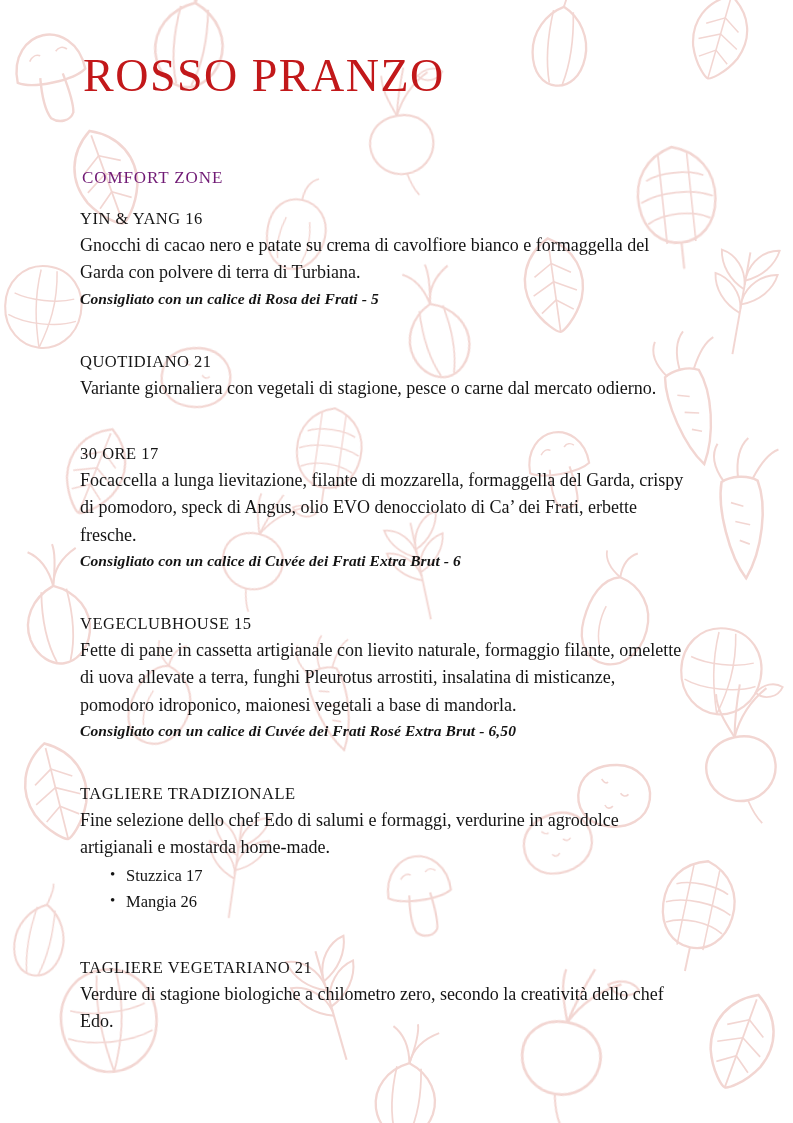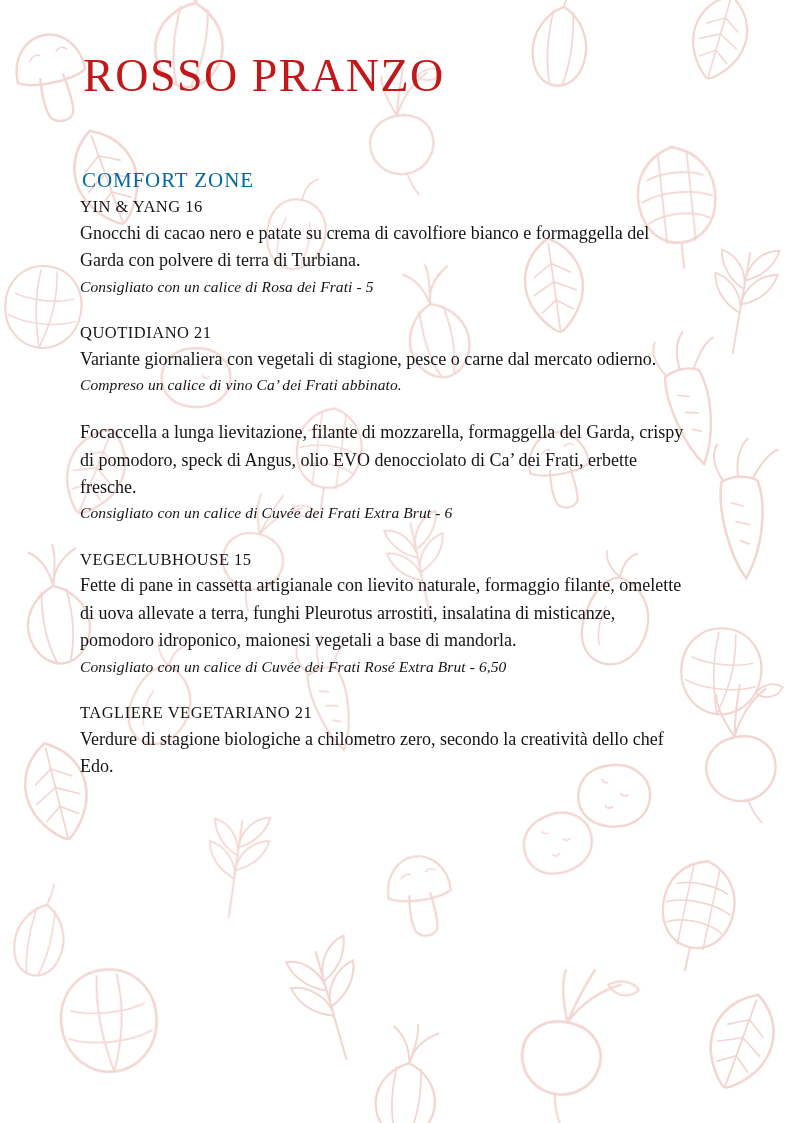--- a/index.html
+++ b/index.html
@@ -41,40 +41,40 @@
     letter-spacing: 1.5px;
     font-variant: small-caps;
     text-transform: uppercase;
     line-height: 1.05;
     margin: 0 0 0 3px;
     font-weight: normal;
     white-space: nowrap;
   }
 
   .section-title {
-    color: #0369a1;
-    font-size: 21px;
+    color: #701a75;
+    font-size: 17px;
     letter-spacing: 0.9px;
     font-variant: small-caps;
     text-transform: uppercase;
     margin: 68px 0 0 2px;
     font-weight: normal;
   }
 
   .menu-list {
     margin: 0;
     padding: 0;
     list-style: none;
   }
 
   .menu-item {
-    margin-top: 23px;
+    margin-top: 40px;
   }
   .menu-item.first {
-    margin-top: 2px;
+    margin-top: 19px;
   }
 
   .item-name {
     font-size: 16.5px;
     letter-spacing: 0.5px;
     font-variant: small-caps;
     text-transform: uppercase;
     color: #141414;
     line-height: 1.5;
     margin: 0;
@@ -89,20 +89,21 @@
     max-width: 614px;
   }
 
   .item-pairing {
     font-size: 15.5px;
     font-style: italic;
     color: #141414;
     line-height: 1.5;
     margin: 0;
     letter-spacing: 0.1px;
+    font-weight: bold;
   }
 
   .options {
     margin: 1px 0 0 0;
     padding: 0 0 0 30px;
     list-style: none;
   }
   .options li {
     font-size: 16.5px;
     color: #141414;
@@ -267,34 +268,42 @@
 
     <li class="menu-item first">
       <p class="item-name">YIN &amp; YANG 16</p>
       <p class="item-desc">Gnocchi di cacao nero e patate su crema di cavolfiore bianco e formaggella del Garda con polvere di terra di Turbiana.</p>
       <p class="item-pairing">Consigliato con un calice di Rosa dei Frati - 5</p>
     </li>
 
     <li class="menu-item">
       <p class="item-name">QUOTIDIANO 21</p>
       <p class="item-desc">Variante giornaliera con vegetali di stagione, pesce o carne dal mercato odierno.</p>
-      <p class="item-pairing">Compreso un calice di vino Ca’ dei Frati abbinato.</p>
-    </li>
-
-    <li class="menu-item">
+    </li>
+
+    <li class="menu-item">
+      <p class="item-name">30 ORE 17</p>
       <p class="item-desc">Focaccella a lunga lievitazione, filante di mozzarella,  formaggella del Garda, crispy di pomodoro, speck di Angus, olio EVO denocciolato di Ca’ dei Frati, erbette fresche.</p>
       <p class="item-pairing">Consigliato con un calice di Cuvée dei Frati Extra Brut - 6</p>
     </li>
 
     <li class="menu-item">
       <p class="item-name">VEGECLUBHOUSE 15</p>
       <p class="item-desc">Fette di pane in cassetta artigianale con lievito naturale, formaggio filante, omelette di uova allevate a terra, funghi Pleurotus arrostiti, insalatina di misticanze, pomodoro idroponico, maionesi vegetali a base di mandorla.</p>
       <p class="item-pairing">Consigliato con un calice di Cuvée dei Frati Rosé Extra Brut - 6,50</p>
     </li>
 
+    <li class="menu-item">
+      <p class="item-name">TAGLIERE TRADIZIONALE</p>
+      <p class="item-desc">Fine selezione dello chef Edo di salumi e formaggi, verdurine in agrodolce artigianali e mostarda home-made.</p>
+      <ul class="options">
+        <li>Stuzzica 17</li>
+        <li>Mangia 26</li>
+      </ul>
+    </li>
 
     <li class="menu-item">
       <p class="item-name">TAGLIERE VEGETARIANO 21</p>
       <p class="item-desc">Verdure di stagione biologiche a chilometro zero, secondo la creatività dello chef Edo.</p>
     </li>
 
   </ul>
 
 
 </div>

